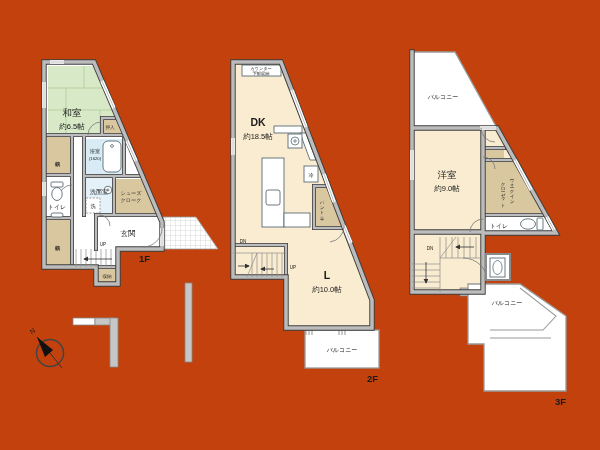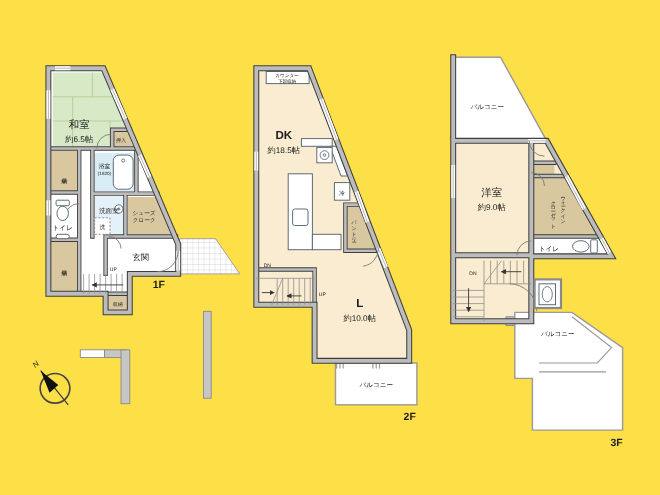--- a/index.html
+++ b/index.html
@@ -1,16 +1,16 @@
 <!DOCTYPE html>
 <html><head>
 <meta charset="utf-8">
 <style>
   html,body{margin:0;padding:0;background:#fff;}
-  .canvas{position:relative;width:600px;height:450px;background:#fde047;overflow:hidden;
+  .canvas{position:relative;width:600px;height:450px;background:#c2410c;overflow:hidden;
           font-family:"Liberation Sans","DejaVu Sans",sans-serif;}
   svg{display:block;}
   
   .wb{stroke:#3e3e3e;stroke-width:5.4;fill:none;stroke-linecap:square;stroke-linejoin:miter;}
   .wg{stroke:#bcbcbc;stroke-width:3.5;fill:none;stroke-linecap:square;stroke-linejoin:miter;}
   .wbi{stroke:#3e3e3e;stroke-width:4;fill:none;stroke-linecap:square;}
   .wgi{stroke:#bcbcbc;stroke-width:2.4;fill:none;stroke-linecap:square;}
   .win{stroke:#ffffff;stroke-width:3.5;fill:none;}
   .winl{stroke:#8a8a8a;stroke-width:0.55;fill:none;}
   .rail{fill:#ffffff;stroke:#9a9a9a;stroke-width:1.3;}

